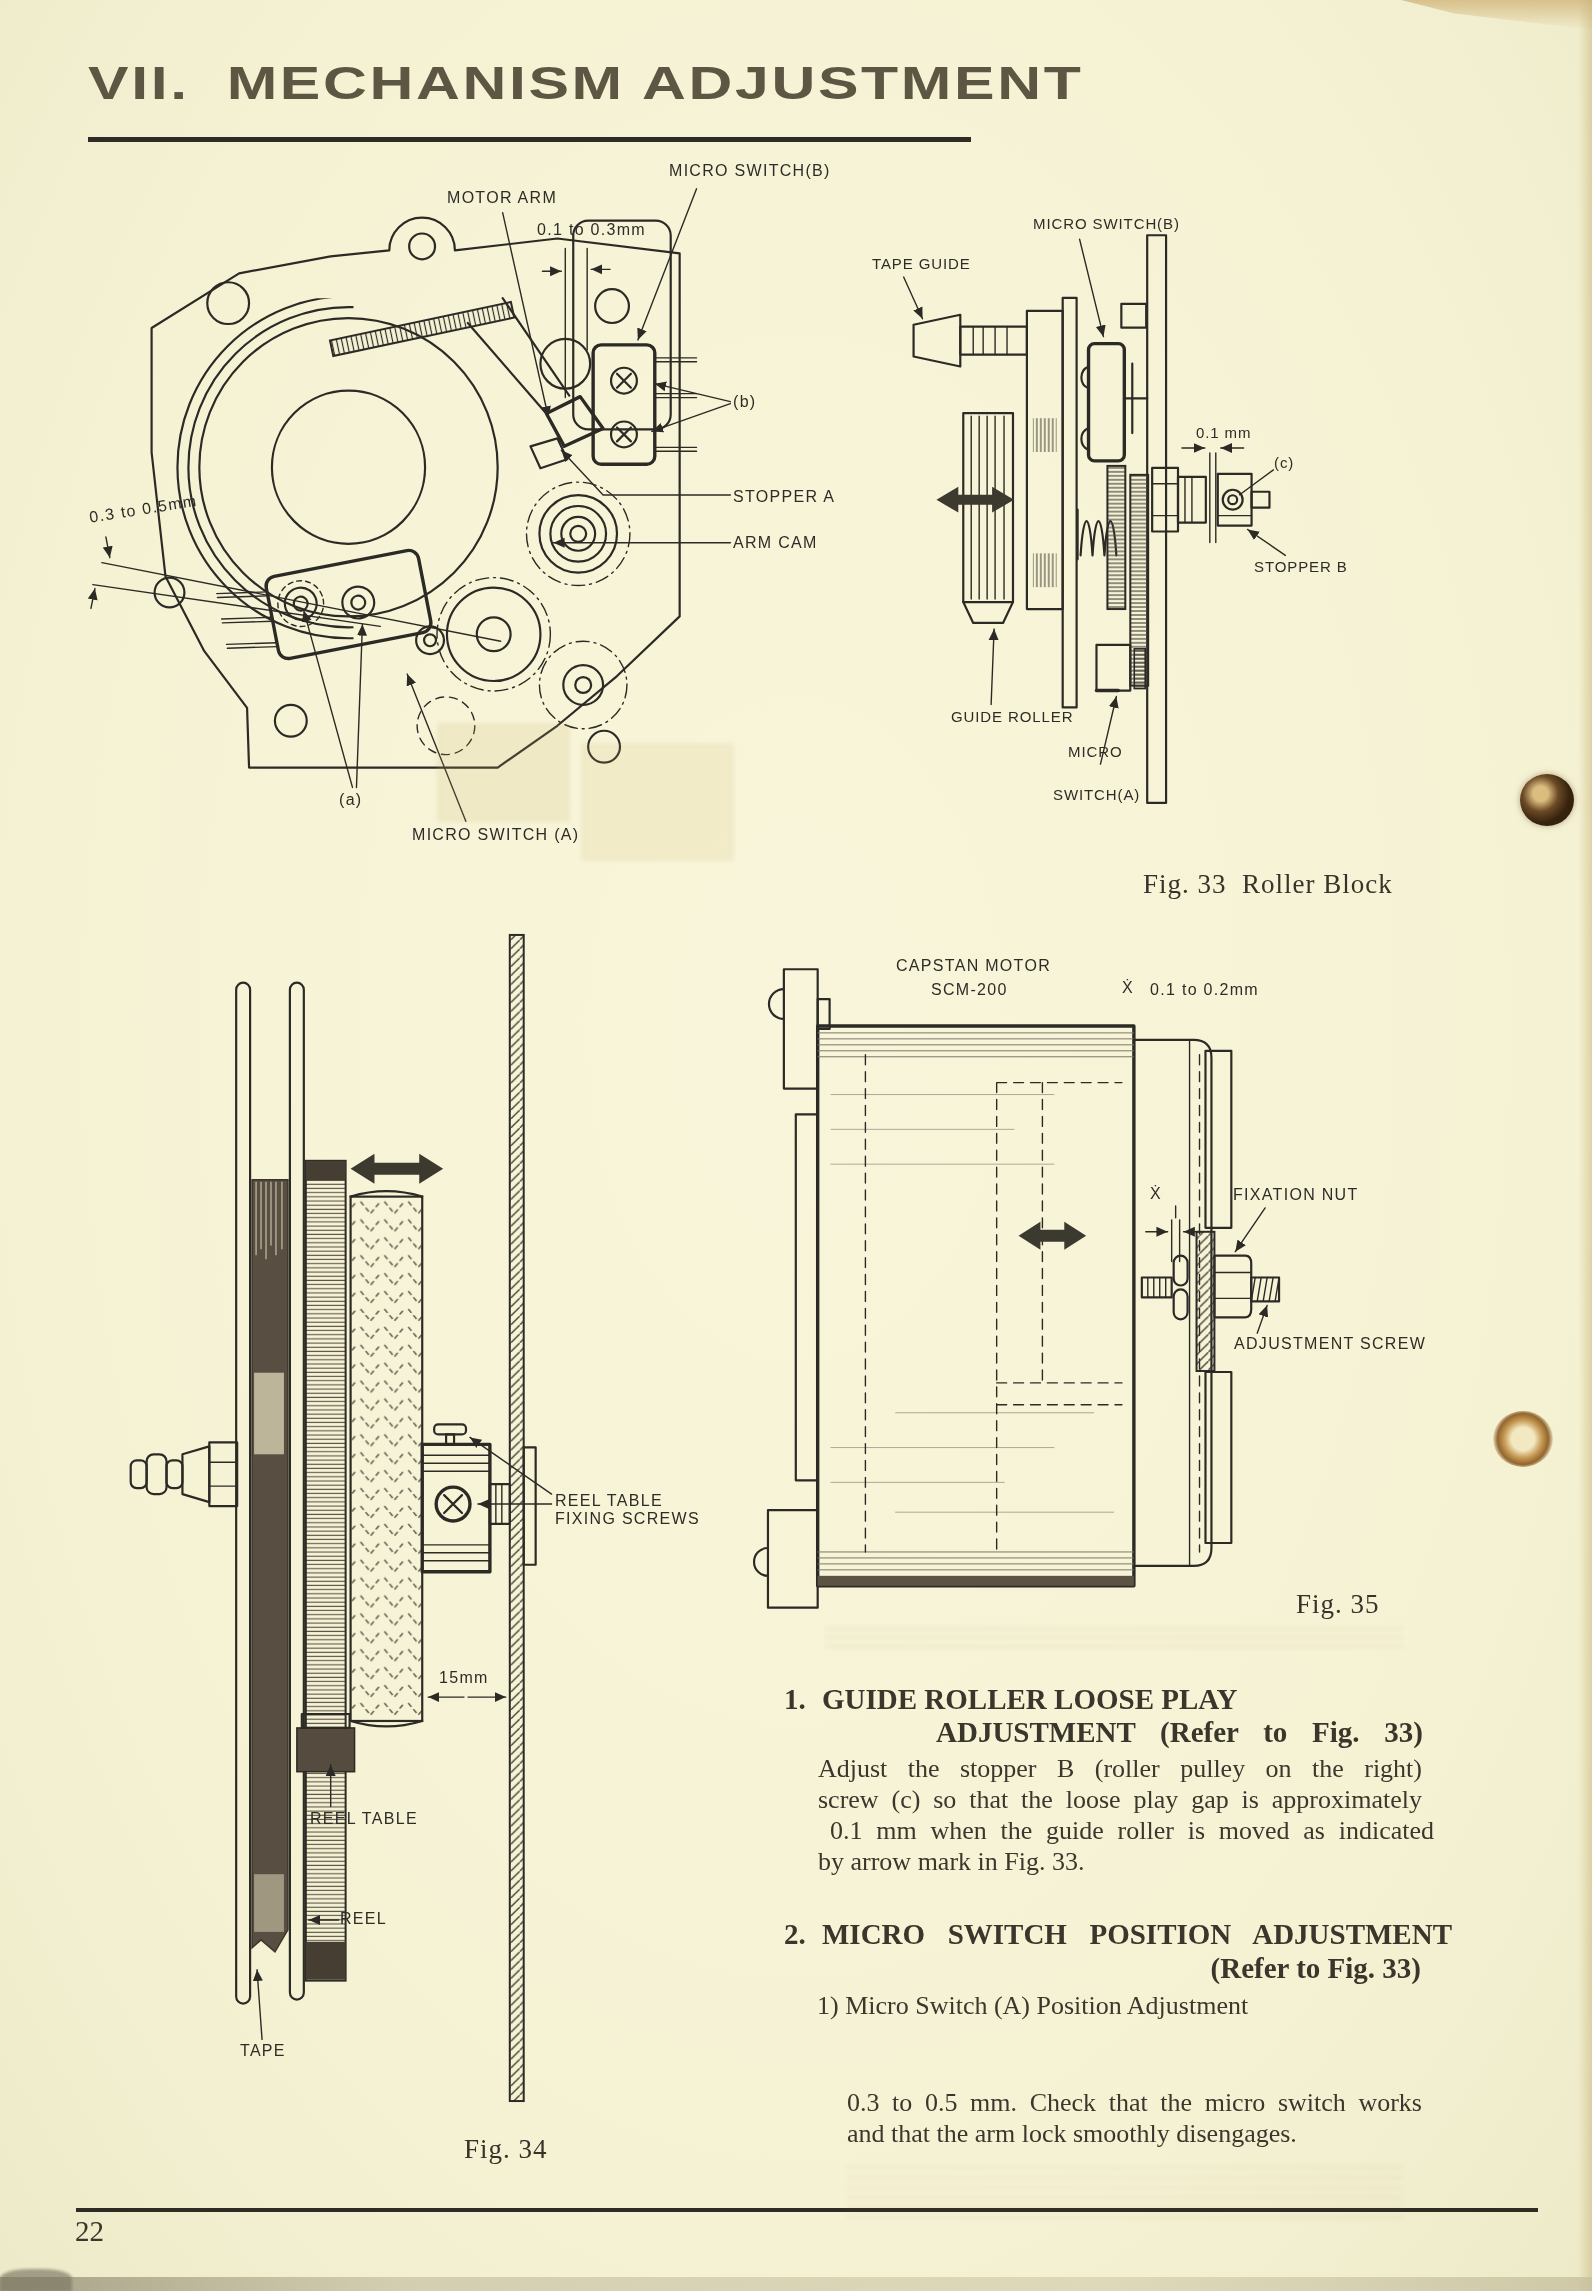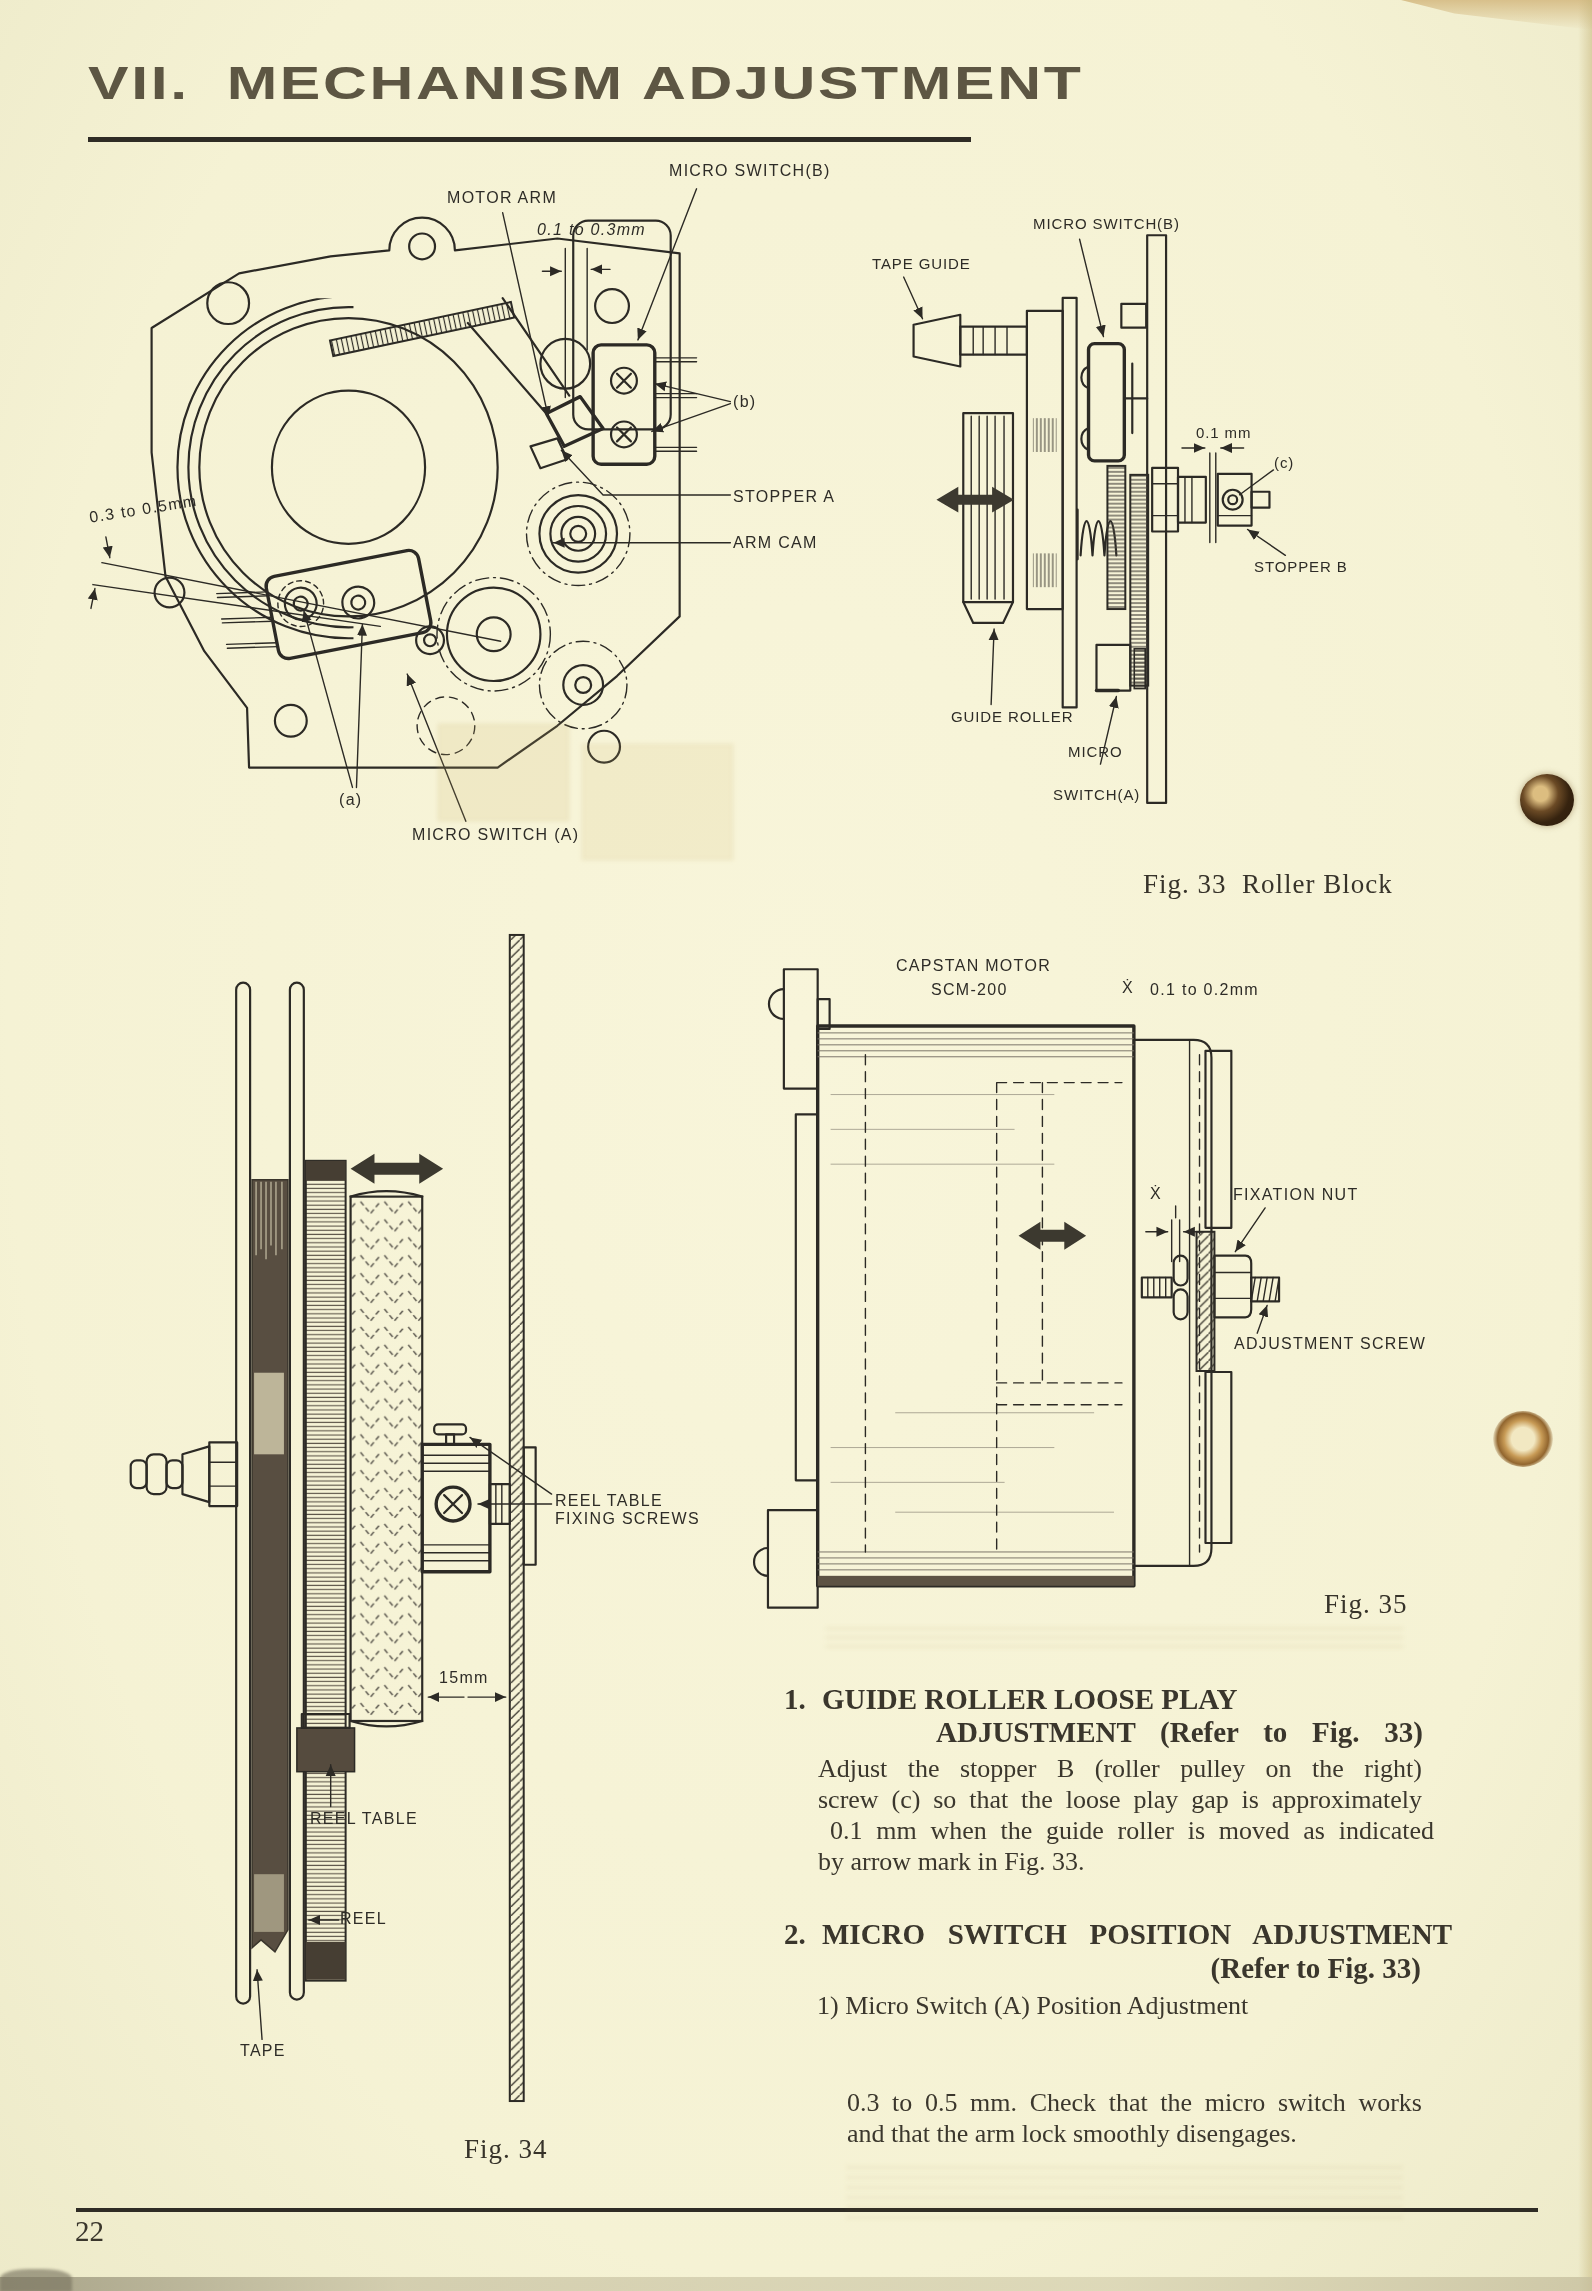--- a/index.html
+++ b/index.html
@@ -341,21 +341,21 @@
 
     <path class="ln thin" d="M1178,1226 L1178,1268 M1186,1226 L1186,1268 M1182,1224 L1182,1212"></path>
     <path class="ln thin" d="M1152,1238 L1174,1238" marker-end="url(#ah4)"></path>
     <path class="ln thin" d="M1208,1238 L1190,1238" marker-end="url(#ah4)"></path>
 
     <path class="ln thin" d="M1272,1214 L1242,1258" marker-end="url(#ah4)"></path>
     <path class="ln thin" d="M1264,1340 L1274,1312" marker-end="url(#ah4)"></path>
   </svg>
 
   <div class="dlab" style="left:447px;top:189px;">MOTOR ARM</div>
-  <div class="dlab" style="left:537px;top:221px;font-style:italic;">0.1 to 0.3mm</div>
+  <div class="dlab" style="left:537px;top:221px;">0.1 to 0.3mm</div>
   <div class="dlab" style="left:669px;top:162px;">MICRO SWITCH(B)</div>
   <div class="dlab" style="left:733px;top:393px;">(b)</div>
   <div class="dlab" style="left:733px;top:488px;">STOPPER A</div>
   <div class="dlab" style="left:733px;top:534px;">ARM CAM</div>
   <div class="dlab" style="left:88px;top:509px;transform:rotate(-9deg);transform-origin:left top;">0.3 to 0.5mm</div>
   <div class="dlab" style="left:339px;top:791px;">(a)</div>
   <div class="dlab" style="left:412px;top:826px;">MICRO SWITCH (A)</div>
 
   <div class="dlab dlab-sm" style="left:1033px;top:215px;">MICRO SWITCH(B)</div>
   <div class="dlab dlab-sm" style="left:872px;top:255px;">TAPE GUIDE</div>
@@ -375,21 +375,21 @@
   <div class="dlab" style="left:240px;top:2042px;">TAPE</div>
   <div class="figcap" style="left:464px;top:2133px;">Fig. 34</div>
 
   <div class="dlab" style="left:896px;top:957px;">CAPSTAN MOTOR</div>
   <div class="dlab" style="left:931px;top:981px;">SCM-200</div>
   <div class="dlab" style="left:1122px;top:979px;">Ẋ</div>
   <div class="dlab" style="left:1150px;top:981px;">0.1 to 0.2mm</div>
   <div class="dlab" style="left:1150px;top:1185px;">Ẋ</div>
   <div class="dlab" style="left:1233px;top:1186px;">FIXATION NUT</div>
   <div class="dlab" style="left:1234px;top:1335px;">ADJUSTMENT SCREW</div>
-  <div class="figcap" style="left:1296px;top:1588px;margin-left:28px;">Fig. 35</div>
+  <div class="figcap" style="left:1296px;top:1588px;">Fig. 35</div>
 
   <div class="sec-num" style="left:784px;top:1684px;">1.</div>
   <div class="sec-h" style="left:822px;top:1684px;width:320px;">GUIDE ROLLER LOOSE PLAY</div>
   <div class="sec-h" style="left:936px;top:1717px;width:487px;">ADJUSTMENT (Refer to Fig. 33)</div>
   <div class="bodyline" style="left:818px;top:1753px;width:604px;">Adjust the stopper B (roller pulley on the right)</div>
   <div class="bodyline" style="left:818px;top:1784px;width:604px;">screw (c) so that the loose play gap is approximately</div>
   <div class="bodyline" style="left:798px;top:1815px;width:604px;margin-left:32px;">0.1 mm when the guide roller is moved as indicated</div>
   <div class="bodyline last" style="left:818px;top:1846px;width:604px;">by arrow mark in Fig. 33.</div>
 
   <div class="sec-num" style="left:784px;top:1919px;">2.</div>

